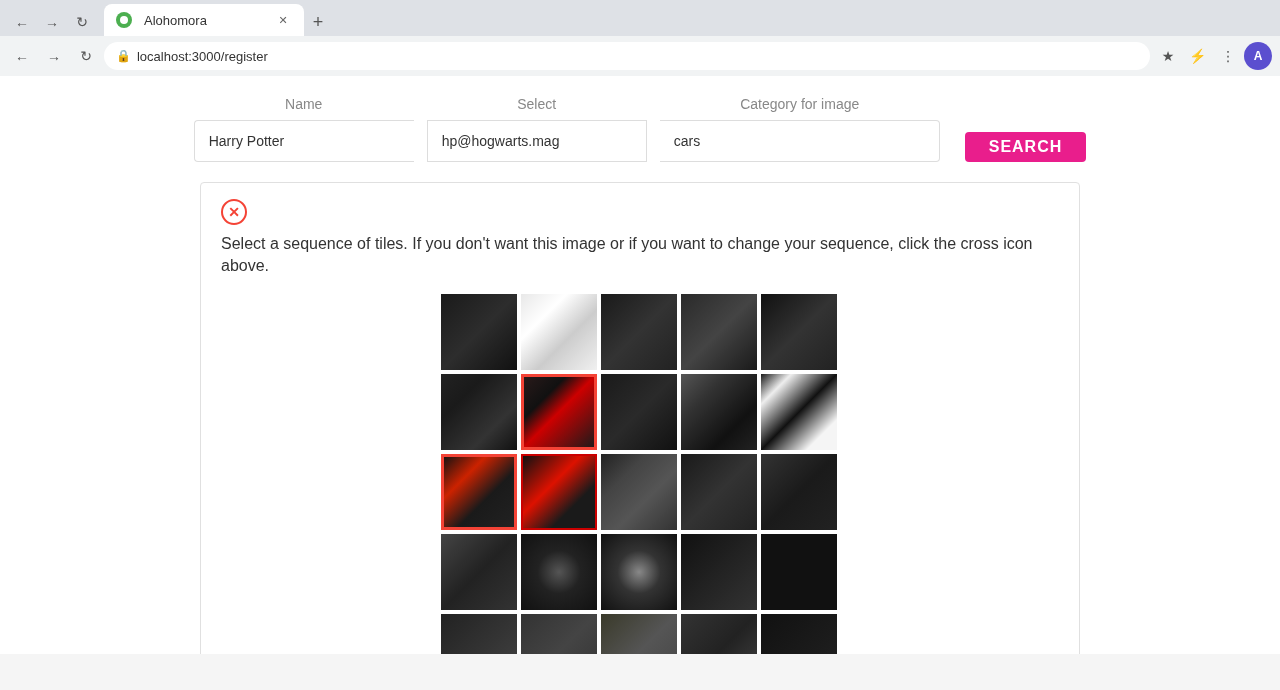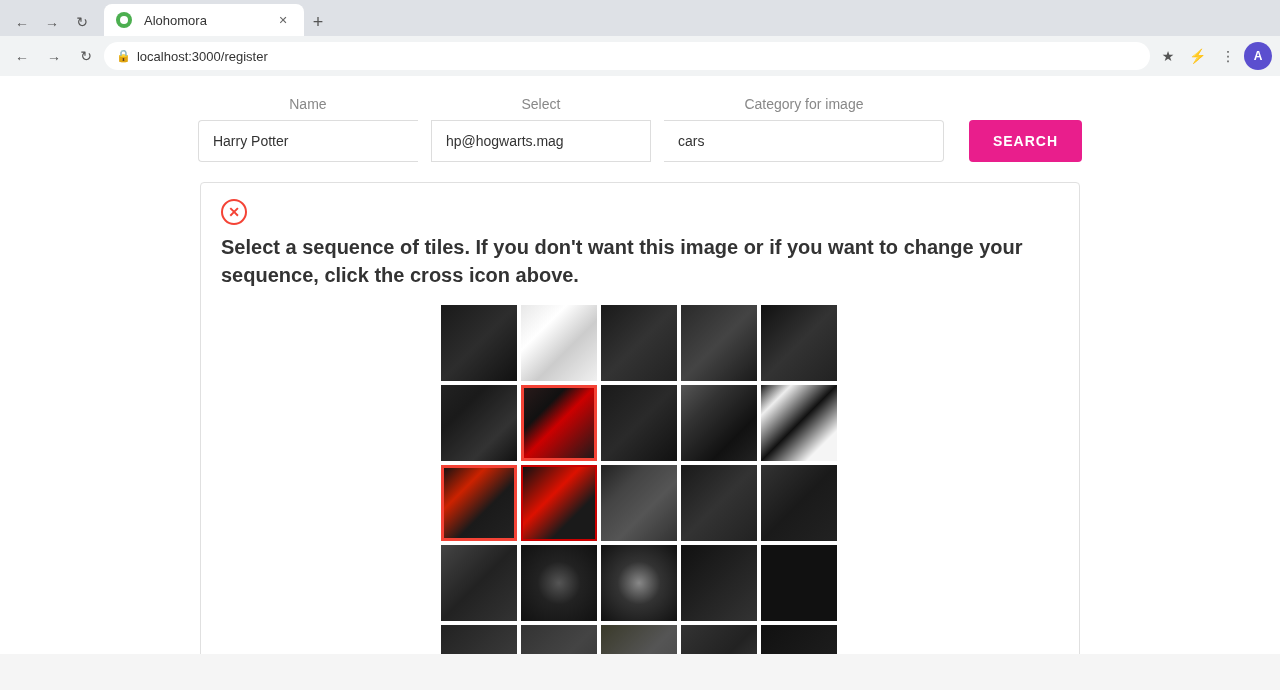--- a/index.html
+++ b/index.html
@@ -146,27 +146,27 @@
       font-size: 14px;
       color: #333;
       outline: none;
       width: 220px;
     }
     .name-group .form-input { border-radius: 4px 0 0 4px; border-right: none; }
     .email-group .form-input { border-radius: 0; }
     .category-group .form-input { border-radius: 0 4px 4px 0; border-left: none; width: 280px; }
 
     .search-btn {
-      height: 42px;
+      height: 30px;
       padding: 0 24px;
       background: #e91e8c;
       color: white;
       border: none;
       border-radius: 4px;
-      font-size: 14px;
+      font-size: 16px;
       font-weight: bold;
       cursor: pointer;
       margin-left: 12px;
       letter-spacing: 1px;
     }
 
     
     .captcha-container {
       background: white;
       border: 1px solid #e0e0e0;
@@ -186,25 +186,24 @@
       border-radius: 50%;
       border: 2px solid #f44336;
       display: flex; align-items: center; justify-content: center;
       cursor: pointer;
       color: #f44336;
       font-size: 14px;
       font-weight: bold;
     }
 
     .instruction-text {
-      font-size: 20px;
+      font-size: 16px;
       color: #333;
       margin-bottom: 16px;
       line-height: 1.4;
-      font-weight: bold;
     }
 
     
     .image-grid {
       display: grid;
       grid-template-columns: repeat(5, 76px);
       grid-template-rows: repeat(5, 76px);
       gap: 4px;
       margin: 0 auto;
       width: fit-content;

